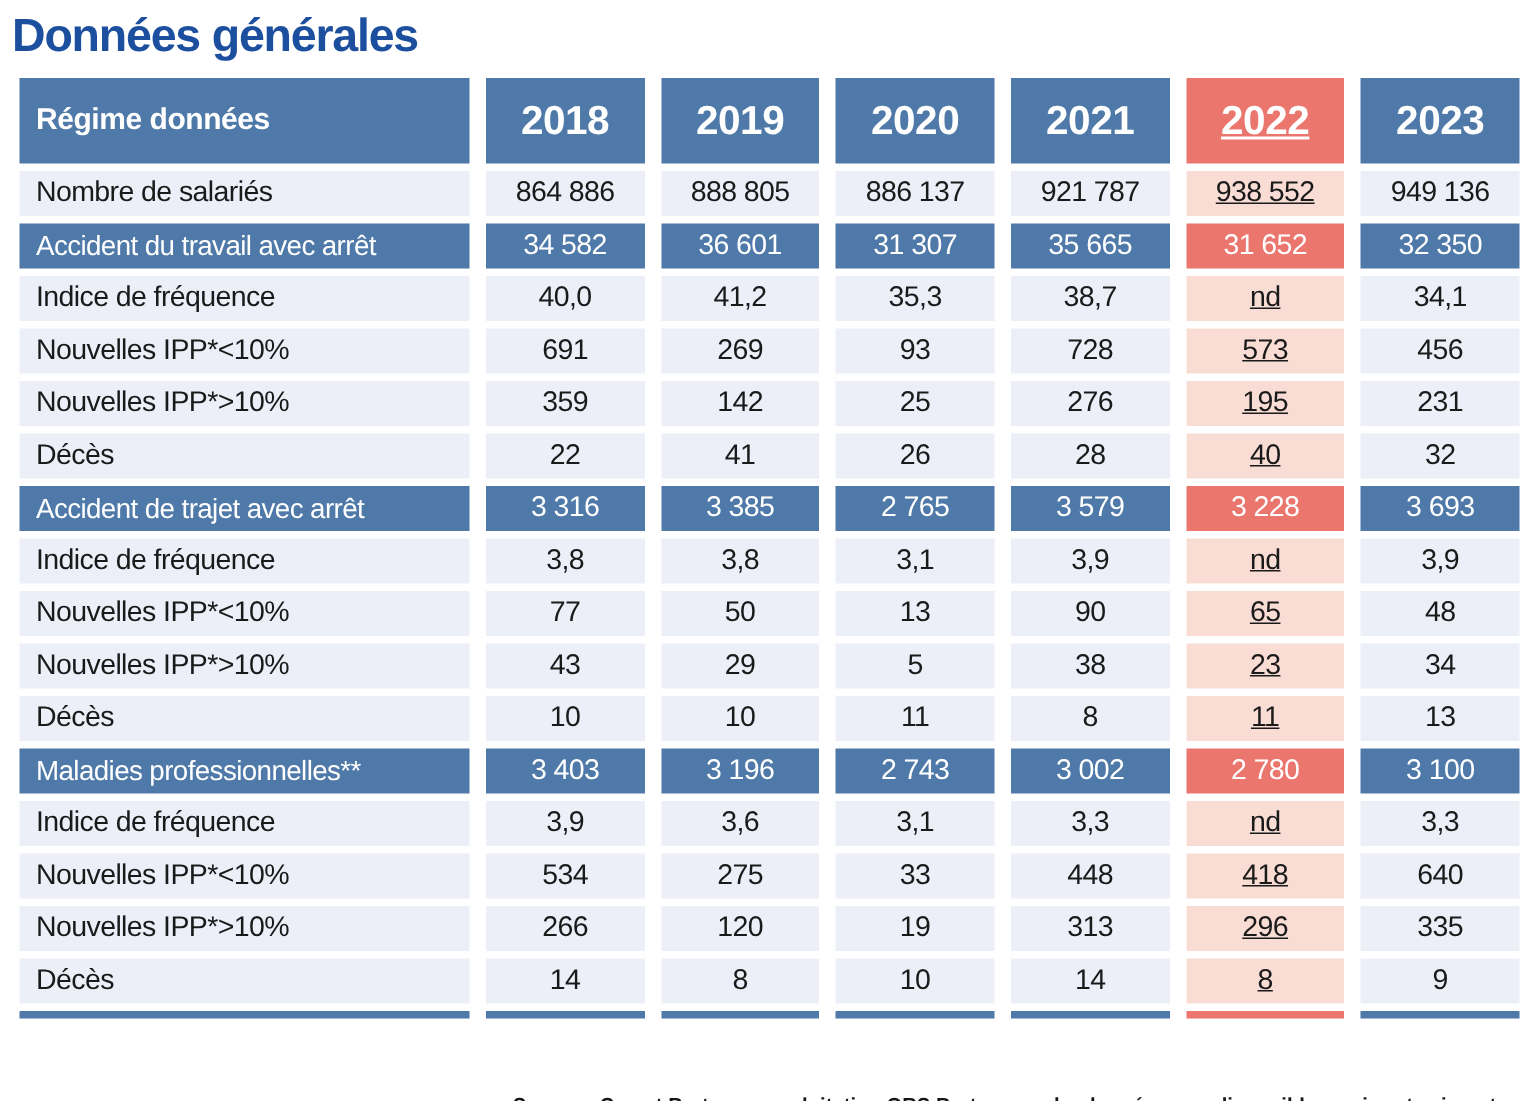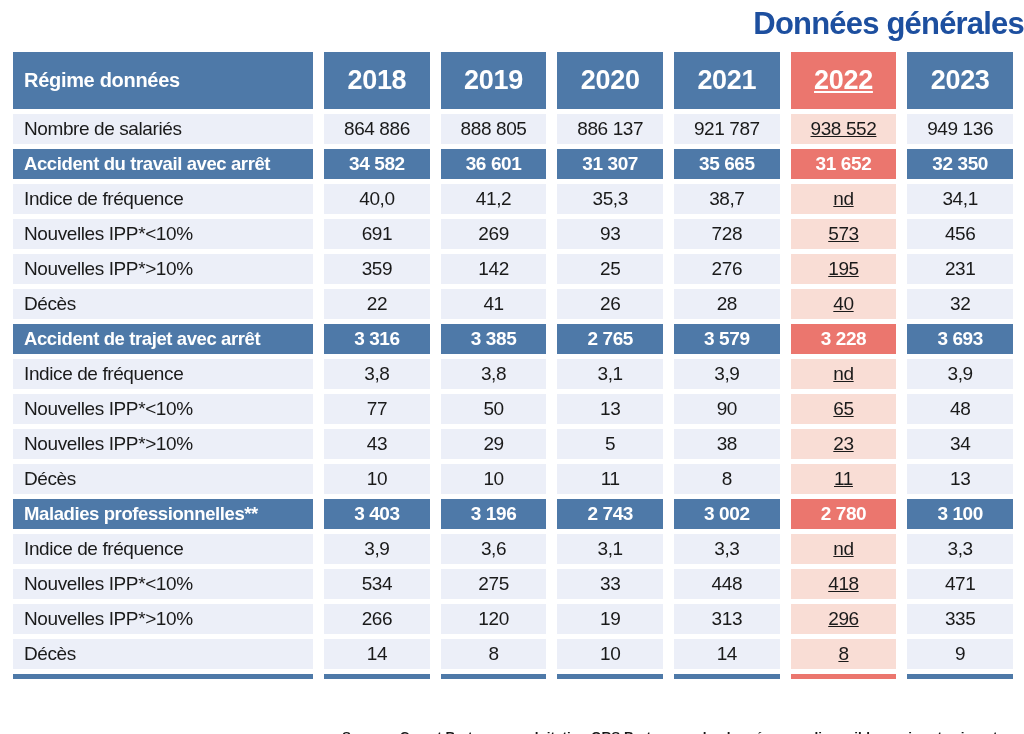--- a/index.html
+++ b/index.html
@@ -11,21 +11,20 @@
   }
   .page { position: relative; width: 1024px; height: 734px; }
 
   h1.title {
     margin: 5px 0 5px 8px;
     font-size: 31px;
     line-height: 37px;
     font-weight: bold;
     letter-spacing: -0.8px;
     color: var(--title-blue, #1d4f9f);
-    text-align: right;
   }
 
   table.stats {
     border-collapse: separate;
     border-spacing: 11px 5px;
     margin-left: 2px;
   }
   th, td { padding: 0; }
 
   th.lbl, td.lbl { width: 293px; text-align: left; padding-left: 11px; }
@@ -48,21 +47,21 @@
     color: var(--text-dark, #1a1a1a);
     font-size: 19px;
     letter-spacing: -0.4px;
   }
   tr.data td.hl { background: var(--cell-red, #f9ddd5); text-decoration: underline; }
 
   tr.section td {
     height: 30px;
     background: var(--blue, #4e79a8);
     color: #ffffff;
-    font-weight: bold;
+    font-weight: normal;
     font-size: 19px;
     letter-spacing: -0.4px;
   }
   tr.section td.lbl { font-size: 18.5px; }
   tr.section td.hl { background: var(--red, #eb766e); }
 
   tr.endbar td {
     height: 5px;
     background: var(--blue, #4e79a8);
     font-size: 0; line-height: 0;
@@ -218,21 +217,21 @@
           <td class="val hl">nd</td>
           <td class="val">3,3</td>
         </tr>
         <tr class="data">
           <td class="lbl">Nouvelles IPP*&lt;10%</td>
           <td class="val">534</td>
           <td class="val">275</td>
           <td class="val">33</td>
           <td class="val">448</td>
           <td class="val hl">418</td>
-          <td class="val">471</td>
+          <td class="val">640</td>
         </tr>
         <tr class="data">
           <td class="lbl">Nouvelles IPP*&gt;10%</td>
           <td class="val">266</td>
           <td class="val">120</td>
           <td class="val">19</td>
           <td class="val">313</td>
           <td class="val hl">296</td>
           <td class="val">335</td>
         </tr>

